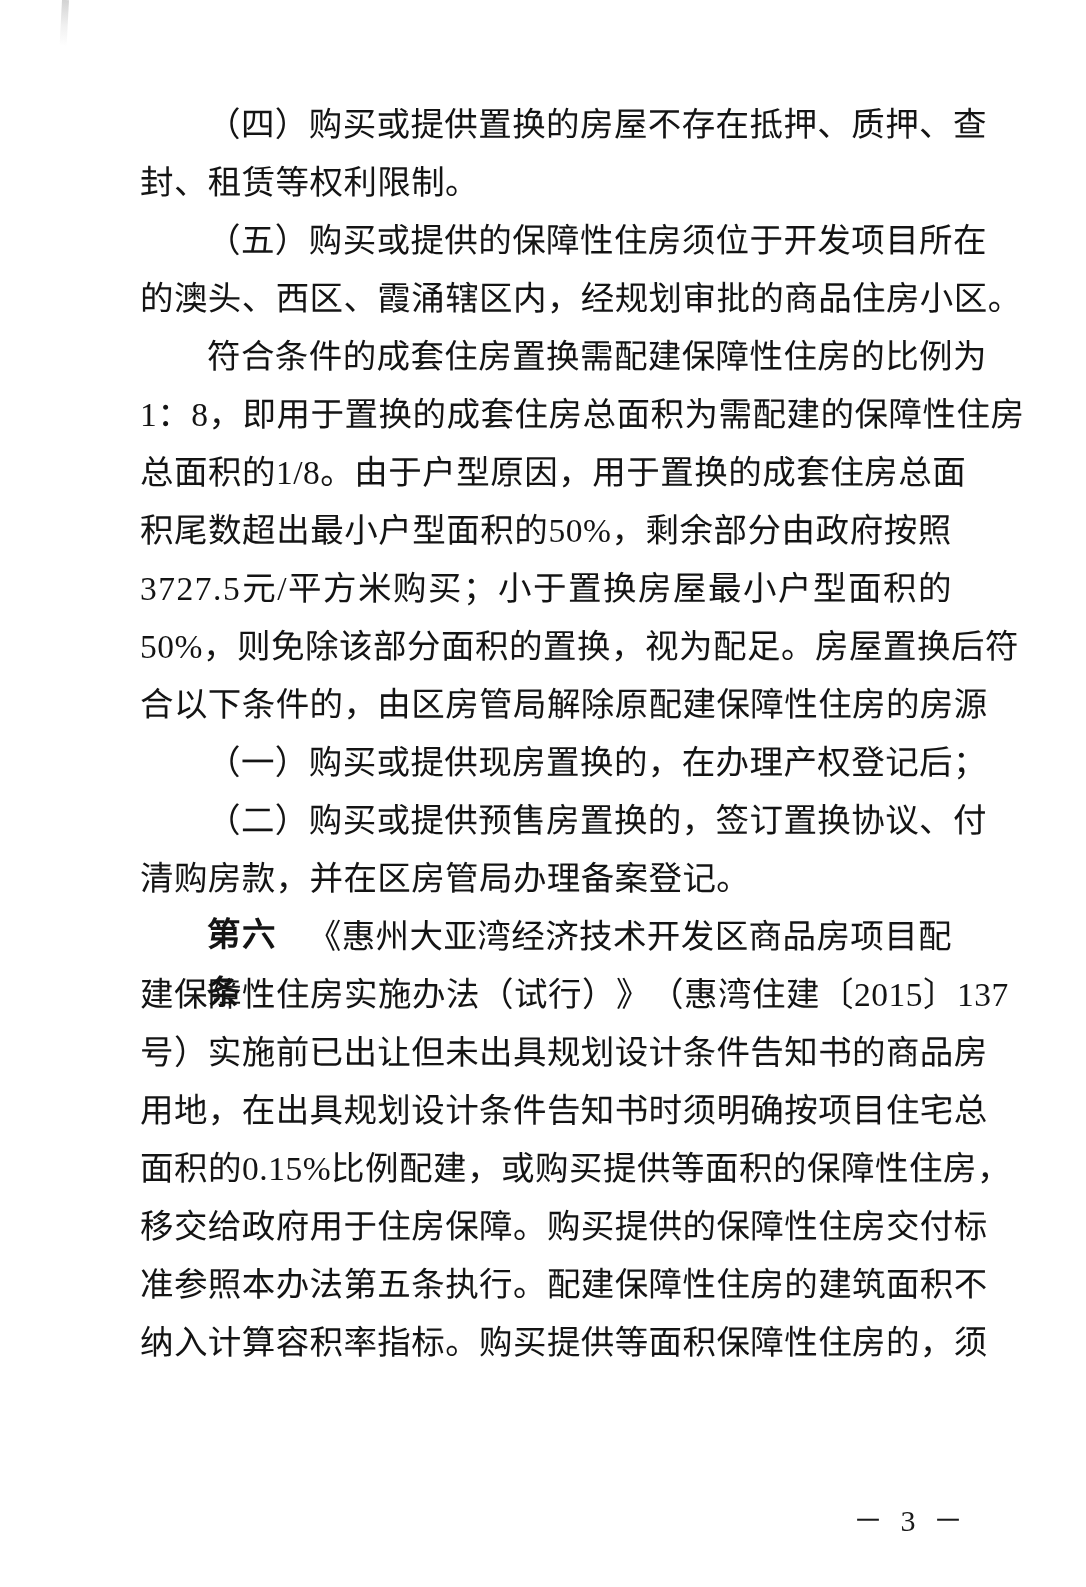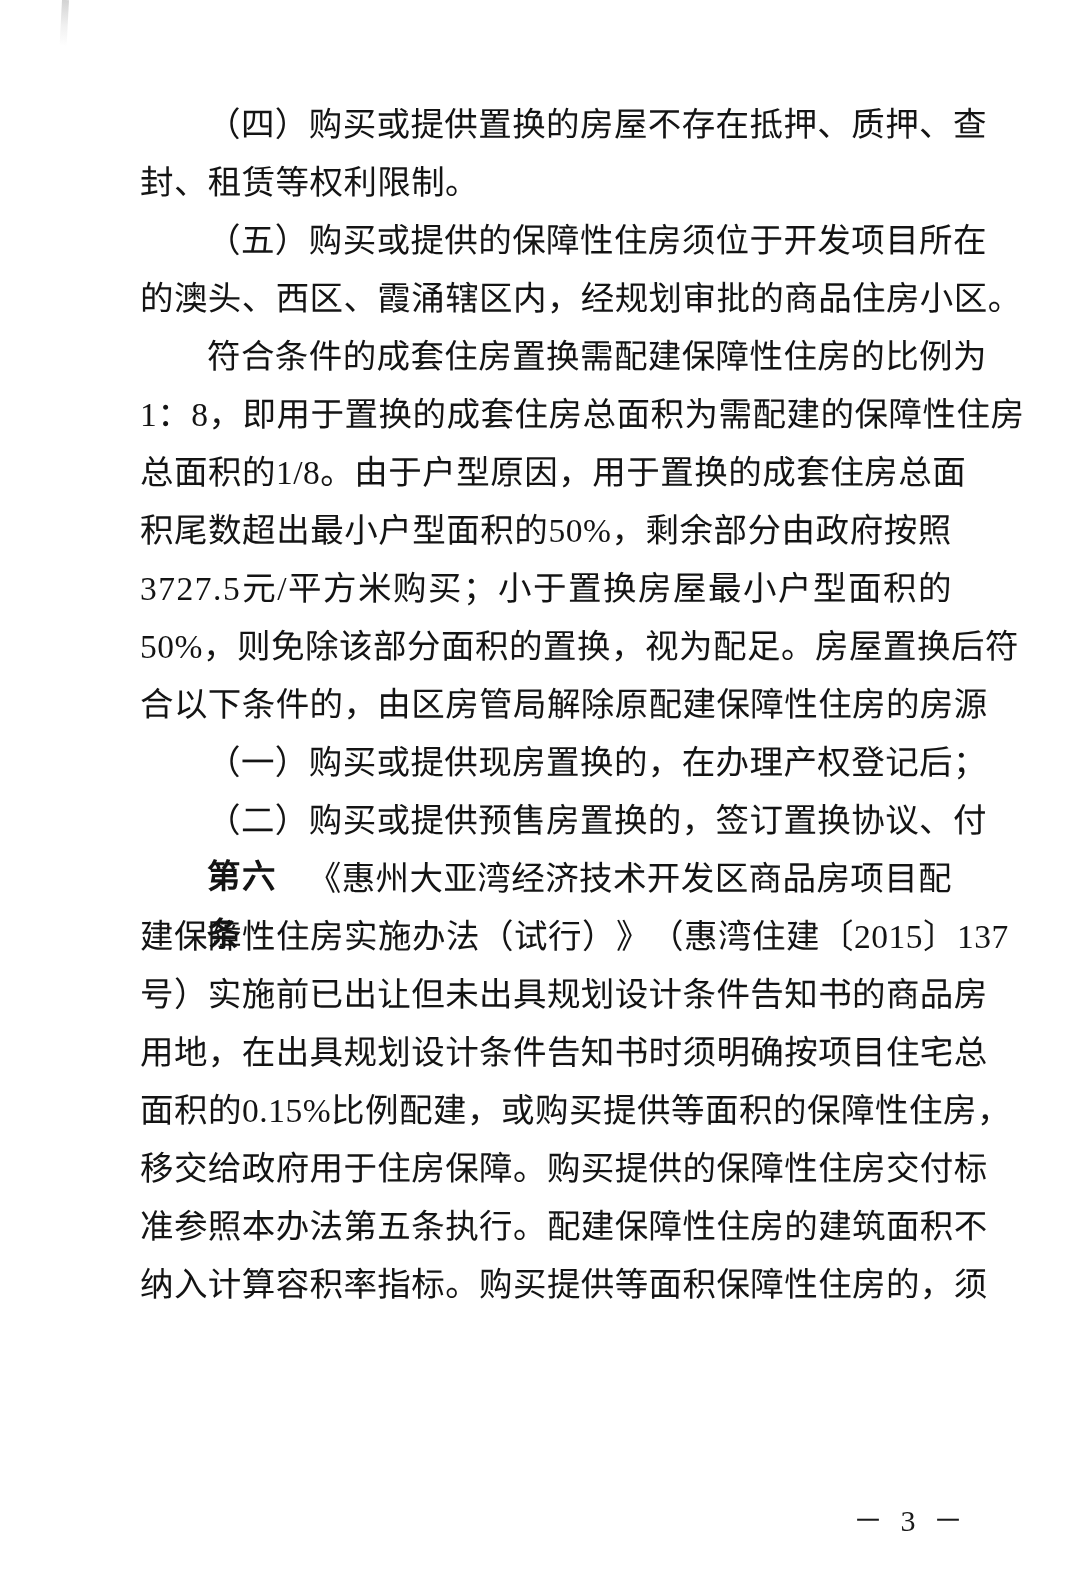--- a/index.html
+++ b/index.html
@@ -470,20 +470,23 @@
           <span>订</span>
           <span>置</span>
           <span>换</span>
           <span>协</span>
           <span>议</span>
           <span>、</span>
           <span>付</span>
         </span>
     </div>
 
+    <div class="ln">
+      <span>清购房款，并在区房管局办理备案登记。</span>
+    </div>
 
     <div class="ln indent just">
       <span class="bold">第六条</span>
       <span class="art-gap"></span>
       <span style="display: flex; justify-content: space-between; flex: 1 1 auto;">
           <span>《</span>
           <span>惠</span>
           <span>州</span>
           <span>大</span>
           <span>亚</span>

